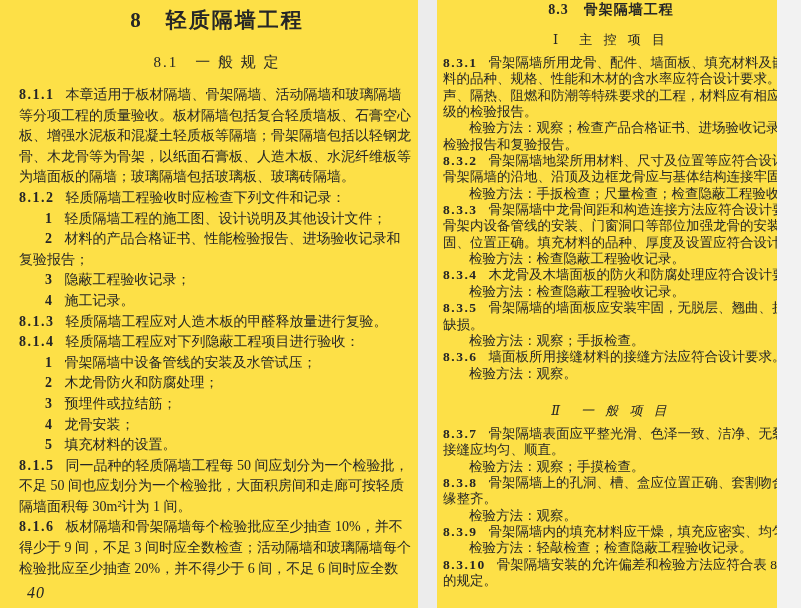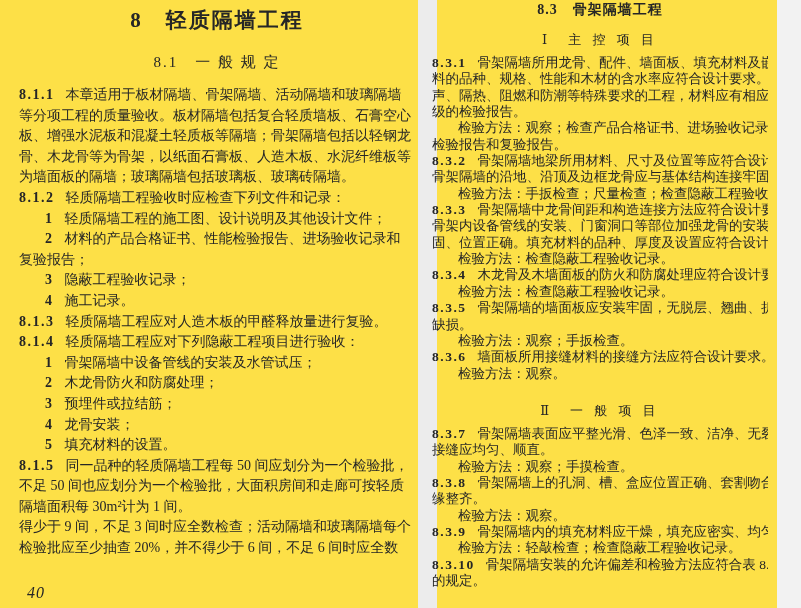--- a/index.html
+++ b/index.html
@@ -16,26 +16,26 @@
   .page-left{position:absolute;left:0;top:0;width:418px;height:608px;}
   .lp-title{position:absolute;left:19px;top:6px;width:396px;text-align:center;
     font-size:21px;font-weight:700;letter-spacing:2px;white-space:nowrap;}
   .lp-heading{position:absolute;left:19px;top:53px;width:396px;text-align:center;
     font-size:15px;font-weight:400;letter-spacing:2px;white-space:nowrap;}
   .lp-body{position:absolute;left:19px;top:85px;width:399px;}
   .lp-body .line{height:20.6px;line-height:20.6px;font-size:14px;white-space:nowrap;overflow:hidden;}
   .lp-pagenum{position:absolute;left:27px;top:584px;font-size:16px;font-style:italic;letter-spacing:1px;}
 
   
-  .page-right{position:absolute;left:428px;top:0;width:340px;height:600px;}
+  .page-right{position:absolute;left:439px;top:0;width:340px;height:600px;}
   .rp-title{position:absolute;left:4px;top:1px;width:336px;text-align:center;
     font-size:14px;font-weight:700;letter-spacing:1px;white-space:nowrap;}
   .rp-heading{position:absolute;left:4px;top:31px;width:336px;text-align:center;
     font-size:13px;letter-spacing:4px;white-space:nowrap;}
-  .rp-h2{top:402px;}
+  .rp-h2{top:402px;font-style:italic;}
   .rp-body{position:absolute;left:4px;width:336px;}
   .rp-body-a{top:55px;}
   .rp-body-b{top:426px;}
   .rp-body .line{height:16.35px;line-height:16.35px;font-size:13.5px;white-space:nowrap;overflow:hidden;}
 
   
   .line.i1{padding-left:26px;}
   .num{font-weight:700;letter-spacing:1.5px;margin-right:11px;}
 </style>
 </head>
@@ -61,20 +61,21 @@
         <div class="line"><span class="num">8.1.3</span><span class="txt">轻质隔墙工程应对人造木板的甲醛释放量进行复验。</span></div>
         <div class="line"><span class="num">8.1.4</span><span class="txt">轻质隔墙工程应对下列隐蔽工程项目进行验收：</span></div>
         <div class="line i1"><span class="num">1</span><span class="txt">骨架隔墙中设备管线的安装及水管试压；</span></div>
         <div class="line i1"><span class="num">2</span><span class="txt">木龙骨防火和防腐处理；</span></div>
         <div class="line i1"><span class="num">3</span><span class="txt">预埋件或拉结筋；</span></div>
         <div class="line i1"><span class="num">4</span><span class="txt">龙骨安装；</span></div>
         <div class="line i1"><span class="num">5</span><span class="txt">填充材料的设置。</span></div>
         <div class="line"><span class="num">8.1.5</span><span class="txt">同一品种的轻质隔墙工程每 50 间应划分为一个检验批，</span></div>
         <div class="line"><span class="txt">不足 50 间也应划分为一个检验批，大面积房间和走廊可按轻质</span></div>
         <div class="line"><span class="txt">隔墙面积每 30m²计为 1 间。</span></div>
+        <div class="line"><span class="num">8.1.6</span><span class="txt">板材隔墙和骨架隔墙每个检验批应至少抽查 10%，并不</span></div>
         <div class="line"><span class="txt">得少于 9 间，不足 3 间时应全数检查；活动隔墙和玻璃隔墙每个</span></div>
         <div class="line"><span class="txt">检验批应至少抽查 20%，并不得少于 6 间，不足 6 间时应全数</span></div>
       </div>
     <div class="lp-pagenum">40</div>
   </div>
 
   <div class="gutter"></div>
 
   <div class="page-right">
     <div class="rp-title">8.3　骨架隔墙工程</div>

